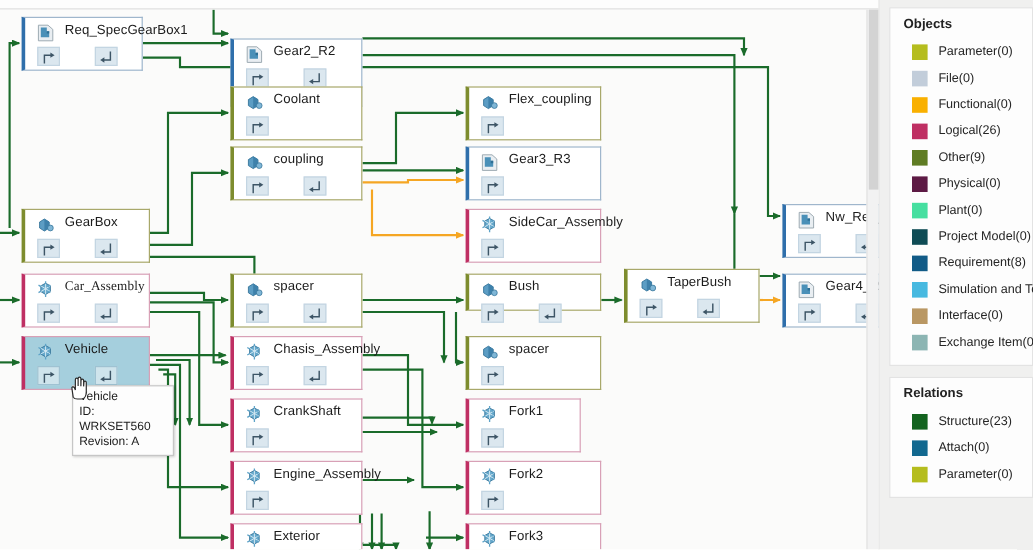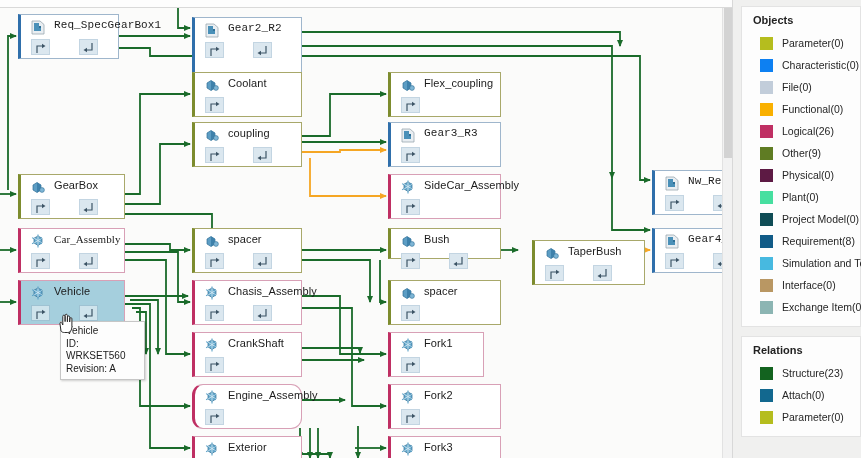--- a/index.html
+++ b/index.html
@@ -26,21 +26,21 @@
   .node .nicon { position:absolute; left:9px; top:5px; width:16px; height:15px; }
   .node .btn { position:absolute; top:24px; width:19px; height:16px;
     background:#dbe7ef; border:1px solid #c3d5e2; }
   .node .btn.b1 { left:10px; }
   .node .btn.b2 { left:58px; }
   .node .btn svg { display:block; margin:2px auto 0; }
   .node.sel { background:#a5cfdd; }
   .node.sel .btn { background:#cfe4ec; border-color:#9fc2d2; }
 
   
-  .t-req   { border-color:#9fb6cc; border-left-color:#2f6fab;font-family:Liberation Mono, monospace; }
+  .t-req   { border-color:#9fb6cc; border-left-color:#2f6fab; }
   .t-other { border-color:#a8a86a; border-left-color:#7d8c2e; }
   .t-log   { border-color:#d8a0b6; border-left-color:#bf2f63; }
 
   
   #tooltip { position:absolute; left:60px; top:313px; width:85px;
     background:#fdfdfd; border:1px solid #c6c6c6; padding:3px 4px 4px 5px;
     font-size:10px; line-height:12.5px; color:#1b1b1b;
     box-shadow:1px 1px 2px rgba(0,0,0,.18); z-index:60; }
 
   #cursor { position:absolute; left:56px; top:305px; z-index:70; }
@@ -172,21 +172,21 @@
                 <path d="M8,1.8 L11.5,4 L8,6.2 z" fill="#3d5566"></path>
               </svg>
             </span>
             <span class="btn b2">
               <svg width="13" height="12" viewBox="0 0 13 12">
                 <path d="M10,1 L10,8 L4,8" fill="none" stroke="#3d5566" stroke-width="1.2"></path>
                 <path d="M5,5.8 L1.5,8 L5,10.2 z" fill="#3d5566"></path>
               </svg>
             </span>
           </div>
-          <div class="node t-req" style="left: 192px; top: 9px; width: 110px; height: 57px;">
+          <div class="node t-req" style="left: 192px; top: 24px; width: 110px; height: 57px;">
             <span class="nicon"><svg width="16" height="15" viewBox="0 0 16 15">
                 <path d="M2,1 h8 l4,3.5 v9.5 h-12 z" fill="#e9eef2" stroke="#9aa7b0" stroke-width=".8"></path>
                 <path d="M4,3 h5 v3 h2 v5 h-7 z" fill="#4a90b8"></path>
                 <path d="M9,6 h2 v2 h-2z" fill="#2e6f95"></path>
               </svg></span>
             <span class="nlabel">Gear2_R2</span>
             <span class="btn b1">
               <svg width="13" height="12" viewBox="0 0 13 12">
                 <path d="M3,11 L3,4 L9,4" fill="none" stroke="#3d5566" stroke-width="1.2"></path>
                 <path d="M8,1.8 L11.5,4 L8,6.2 z" fill="#3d5566"></path>
@@ -368,21 +368,21 @@
                 <path d="M8,1.8 L11.5,4 L8,6.2 z" fill="#3d5566"></path>
               </svg>
             </span>
             <span class="btn b2">
               <svg width="13" height="12" viewBox="0 0 13 12">
                 <path d="M10,1 L10,8 L4,8" fill="none" stroke="#3d5566" stroke-width="1.2"></path>
                 <path d="M5,5.8 L1.5,8 L5,10.2 z" fill="#3d5566"></path>
               </svg>
             </span>
           </div>
-          <div class="node t-other" style="left: 520px; top: 232px; width: 113px; height: 45px; margin-left: 12px;">
+          <div class="node t-other" style="left: 520px; top: 216px; width: 113px; height: 45px;">
             <span class="nicon"><svg width="16" height="15" viewBox="0 0 16 15">
                 <path d="M3,5 l4,-2.5 l4,2.5 v5 l-4,2.5 l-4,-2.5 z" fill="#5c9dc4" stroke="#2f6f95" stroke-width=".7"></path>
                 <path d="M7,2.5 l4,2.5 v5 l-4,2.5 z" fill="#3e81ab"></path>
                 <circle cx="12" cy="10" r="2.4" fill="#7fb6d6" stroke="#2f6f95" stroke-width=".6"></circle>
               </svg></span>
             <span class="nlabel">TaperBush</span>
             <span class="btn b1">
               <svg width="13" height="12" viewBox="0 0 13 12">
                 <path d="M3,11 L3,4 L9,4" fill="none" stroke="#3d5566" stroke-width="1.2"></path>
                 <path d="M8,1.8 L11.5,4 L8,6.2 z" fill="#3d5566"></path>
@@ -490,21 +490,21 @@
                 <path d="M8,0.4 v2.2 M8,11.2 v2.4 M2.1,3.6 l2,1.2 M11.9,3.6 l-2,1.2 M2.1,9.8 l2,-1.2 M11.9,9.8 l-2,-1.2" stroke="#5ea3c8" stroke-width="1.1"></path>
               </svg></span>
             <span class="nlabel">Fork1</span>
             <span class="btn b1">
               <svg width="13" height="12" viewBox="0 0 13 12">
                 <path d="M3,11 L3,4 L9,4" fill="none" stroke="#3d5566" stroke-width="1.2"></path>
                 <path d="M8,1.8 L11.5,4 L8,6.2 z" fill="#3d5566"></path>
               </svg>
             </span>
           </div>
-          <div class="node t-log" style="left: 192px; top: 376px; width: 110px; height: 45px; border-radius: 11px;">
+          <div class="node t-log" style="left: 192px; top: 376px; width: 110px; height: 45px;">
             <span class="nicon"><svg width="16" height="15" viewBox="0 0 16 15">
                 <path d="M8,2 l4,2.2 v4.8 l-4,2.4 l-4,-2.4 v-4.8 z" fill="#66a9cc" stroke="#2f6f95" stroke-width=".7"></path>
                 <path d="M8,2 v9.4 M4,4.2 l8,4.8 M12,4.2 l-8,4.8" stroke="#d7eaf4" stroke-width=".8"></path>
                 <path d="M8,0.4 v2.2 M8,11.2 v2.4 M2.1,3.6 l2,1.2 M11.9,3.6 l-2,1.2 M2.1,9.8 l2,-1.2 M11.9,9.8 l-2,-1.2" stroke="#5ea3c8" stroke-width="1.1"></path>
               </svg></span>
             <span class="nlabel">Engine_Assembly</span>
             <span class="btn b1">
               <svg width="13" height="12" viewBox="0 0 13 12">
                 <path d="M3,11 L3,4 L9,4" fill="none" stroke="#3d5566" stroke-width="1.2"></path>
                 <path d="M8,1.8 L11.5,4 L8,6.2 z" fill="#3d5566"></path>
@@ -565,24 +565,20 @@
 
   <div id="right">
     <div class="panel">
       <h2>Objects</h2>
       <div id="objects-list">
           <div class="legrow">
             <span class="sw" style="background: rgb(181, 189, 30);"></span>
             <span class="lt">Parameter(0)</span>
           </div>
           <div class="legrow">
-            <span class="sw" style="background: rgb(13, 128, 242);"></span>
-            <span class="lt">Characteristic(0)</span>
-          </div>
-          <div class="legrow">
             <span class="sw" style="background: rgb(194, 205, 218);"></span>
             <span class="lt">File(0)</span>
           </div>
           <div class="legrow">
             <span class="sw" style="background: rgb(249, 176, 0);"></span>
             <span class="lt">Functional(0)</span>
           </div>
           <div class="legrow">
             <span class="sw" style="background: rgb(191, 47, 99);"></span>
             <span class="lt">Logical(26)</span>

